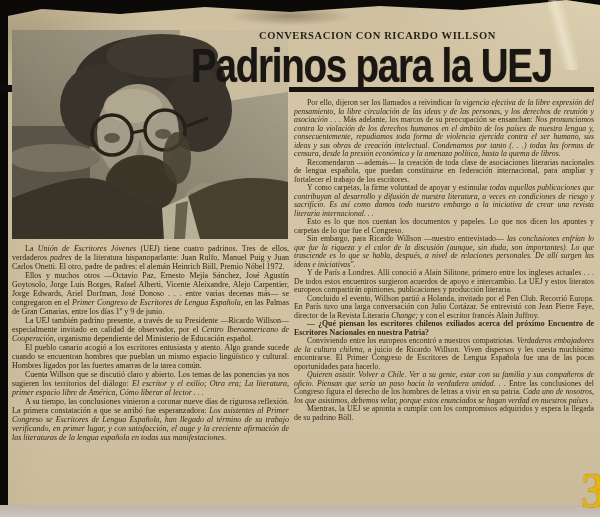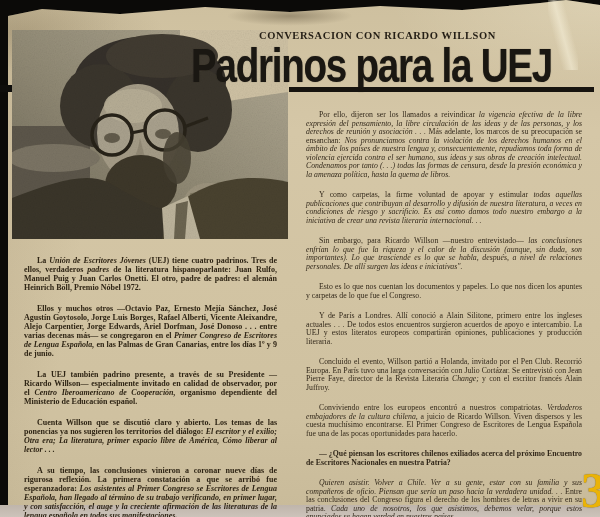--- a/index.html
+++ b/index.html
@@ -47,24 +47,24 @@
 
   
   #photo{
     position:absolute;left:12px;top:30px;width:276px;height:209px;
     box-shadow:inset 0 0 8px rgba(40,34,24,.45);
   }
   #photo svg{display:block;width:100%;height:100%;}
 
   
   .col{position:absolute;text-align:justify;color:#32281a;}
-  .col p{margin:12px;text-indent:13px;}
+  .col p{margin:0;text-indent:13px;}
   #left-col{
     left:12px;top:244px;width:277px;height:262px;
-    font-size:8px;line-height:9px;font-weight:700;color:#2e2414;
+    font-size:8px;line-height:9px;font-weight:400;color:#2e2414;
   }
   #right-col{
     left:294px;top:99px;width:300px;height:408px;
     font-size:7.8px;line-height:8.5px;font-weight:400;
   }
   .it{font-style:italic;}
   .bd{font-weight:700;}
 
   
   .page-number{
@@ -140,30 +140,33 @@
   </div>
 
   <div class="kicker">CONVERSACION CON RICARDO WILLSON</div>
   <div class="headline">Padrinos para la UEJ</div>
   <div class="headline-rule"></div>
 
   <div id="left-col" class="col">
       <p><span>La </span><span class="it">Unión de Escritores Jóvenes</span><span> (UEJ) tiene cuatro padrinos.  Tres de ellos, verdaderos </span><span class="it">padres</span><span> de la literatura hispanoparlante:  Juan Rulfo, Manuel Puig y Juan Carlos Onetti.  El otro, padre de padres:  el alemán Heinrich Böll, Premio Nóbel 1972.</span></p>
       <p><span>Ellos y muchos otros —Octavio Paz, Ernesto Mejía Sánchez, José Agustín Goytosolo, Jorge Luis Borges, Rafael Alberti, Vicente Aleixandre, Alejo Carpentier, Jorge Edwards, Ariel Dorfman, José Donoso . . . entre varias decenas más— se congregaron en el </span><span class="it">Primer Congreso de Escritores de Lengua Española,</span><span> en las Palmas de Gran Canarias, entre los días 1º y 9 de junio.</span></p>
       <p><span>La UEJ también padrino presente, a través de su Presidente —Ricardo Willson— especialmente invitado en calidad de observador, por el </span><span class="it">Centro Iberoamericano de Cooperación,</span><span> organismo dependiente del Ministerio de Educación español.</span></p>
+      <p><span>El pueblo canario acogió a los escritores entusiasta y atento.  Algo grande sucede cuando se encuentran hombres que pueblan un mismo espacio lingüístico y cultural.  Hombres ligados por las fuertes amarras de la tarea común.</span></p>
       <p><span>Cuenta Willson que se discutió claro y abierto.  Los temas de las ponencias ya nos sugieren los territorios del diálogo:  </span><span class="it">El escritor y el exilio; Otra era; La literatura, primer espacio libre de América, Cómo liberar al lector . . .</span></p>
       <p><span>A su tiempo, las conclusiones vinieron a coronar nueve días de rigurosa reflexión.  La primera constatación a que se arribó fue esperanzadora:  </span><span class="it">Los asistentes al Primer Congreso se Escritores de Lengua Española, han llegado al término de su trabajo verificando, en primer lugar, y con satisfacción, el auge y la creciente afirmación de las literaturas de la lengua española en todas sus manifestaciones.</span></p>
     </div>
   <div id="right-col" class="col">
       <p><span>Por ello, dijeron ser los llamados a reivindicar </span><span class="it">la vigencia efectiva de la libre expresión del pensamiento, la libre circulación de las ideas y de las personas, y los derechos de reunión y asociación . . .</span><span> Más adelante, los marcos de su preocupación se ensanchan:  </span><span class="it">Nos pronunciamos contra la violación de los derechos humanos en el ámbito de los países de nuestra lengua y, consecuentemente, repudiamos toda forma de violencia ejercida contra el ser humano, sus ideas y sus obras de creación intelectual.  Condenamos por tanto (. . .) todas las formas de censura,  desde la presión económica y la amenaza política, hasta la quema de libros.</span></p>
+      <p><span>Recomendaron —además— la creación de toda clase de asociaciones literarias nacionales de lengua española, que puedan constituirse en federación internacional, para ampliar y fortalecer el trabajo de los escritores.</span></p>
       <p><span>Y como carpetas, la firme voluntad de apoyar y estimular </span><span class="it">todas aquellas publicaciones que contribuyan al desarrollo y difusión de nuestra literatura, a veces en condiciones de riesgo y sacrificio.  Es así como damos todo nuestro embargo a la iniciativa de crear una revista literaria internacional. . .</span></p>
+      <p><span>Esto es lo que nos cuentan los documentos y papeles.  Lo que nos dicen los apuntes y carpetas de lo que fue el Congreso.</span></p>
       <p><span>Sin embargo, para Ricardo Willson —nuestro entrevistado— </span><span class="it">las conclusiones enfrían lo que fue la riqueza y el calor de la discusión (aunque, sin duda, son importantes).  Lo que trasciende es lo que se habla, después, a nivel de relaciones personales.  De allí surgen las ideas e iniciativas".</span></p>
-      <p><span>Esto es lo que nos cuentan los documentos y papeles.  Lo que nos dicen los apuntes y carpetas de lo que fue el Congreso.</span></p>
       <p><span>Y de París a Londres.  Allí conoció a Alain Silitone, primero entre los ingleses actuales . . . De todos estos encuentros surgieron acuerdos de apoyo e intercambio.  La UEJ y estos literatos europeos compartirán opiniones, publicaciones y producción literaria.</span></p>
       <p><span>Concluido el evento, Willson partió a Holanda, invitado por el Pen Club. Recorrió Europa.  En París tuvo una larga conversación con Julio Cortázar.  Se entrevistó con Jean Pierre Faye, director de la Revista Literaria </span><span class="it">Change;</span><span> y con el escritor francés Alain Juffroy.</span></p>
+      <p><span class="bd">— ¿Qué piensan los escritores chilenos exiliados acerca del próximo Encuentro de Escritores Nacionales en nuestra Patria?</span></p>
       <p><span>Conviviendo entre los europeos encontró a nuestros compatriotas.  </span><span class="it">Verdaderos embajadores de la cultura chilena,</span><span> a juicio de Ricardo Willson.  Viven dispersos y les cuesta muchísimo encontrarse.  El Primer Congreso de Escritores de Lengua Española fue una de las pocas oportunidades para hacerlo.</span></p>
-      <p><span class="bd">— ¿Qué piensan los escritores chilenos exiliados acerca del próximo Encuentro de Escritores Nacionales en nuestra Patria?</span></p>
       <p><span class="it">Quieren asistir.  Volver a Chile.  Ver a su gente, estar con su familia y sus compañeros de oficio.  Piensan que sería un paso hacia la verdadera unidad. . .</span><span> Entre las conclusiones del Congreso figura el derecho de los hombres de letras a vivir en su patria.  </span><span class="it">Cada uno de nosotros, los que asistimos, debemos velar, porque estos enunciados se hagan verdad en nuestros países</span><span> .</span></p>
+      <p><span>Mientras, la UEJ se apronta a cumplir con los compromisos adquiridos y espera la llegada de su padrino Böll.</span></p>
     </div>
 
   <div class="page-number">31</div>
 
 </div>
 
 </body></html>

